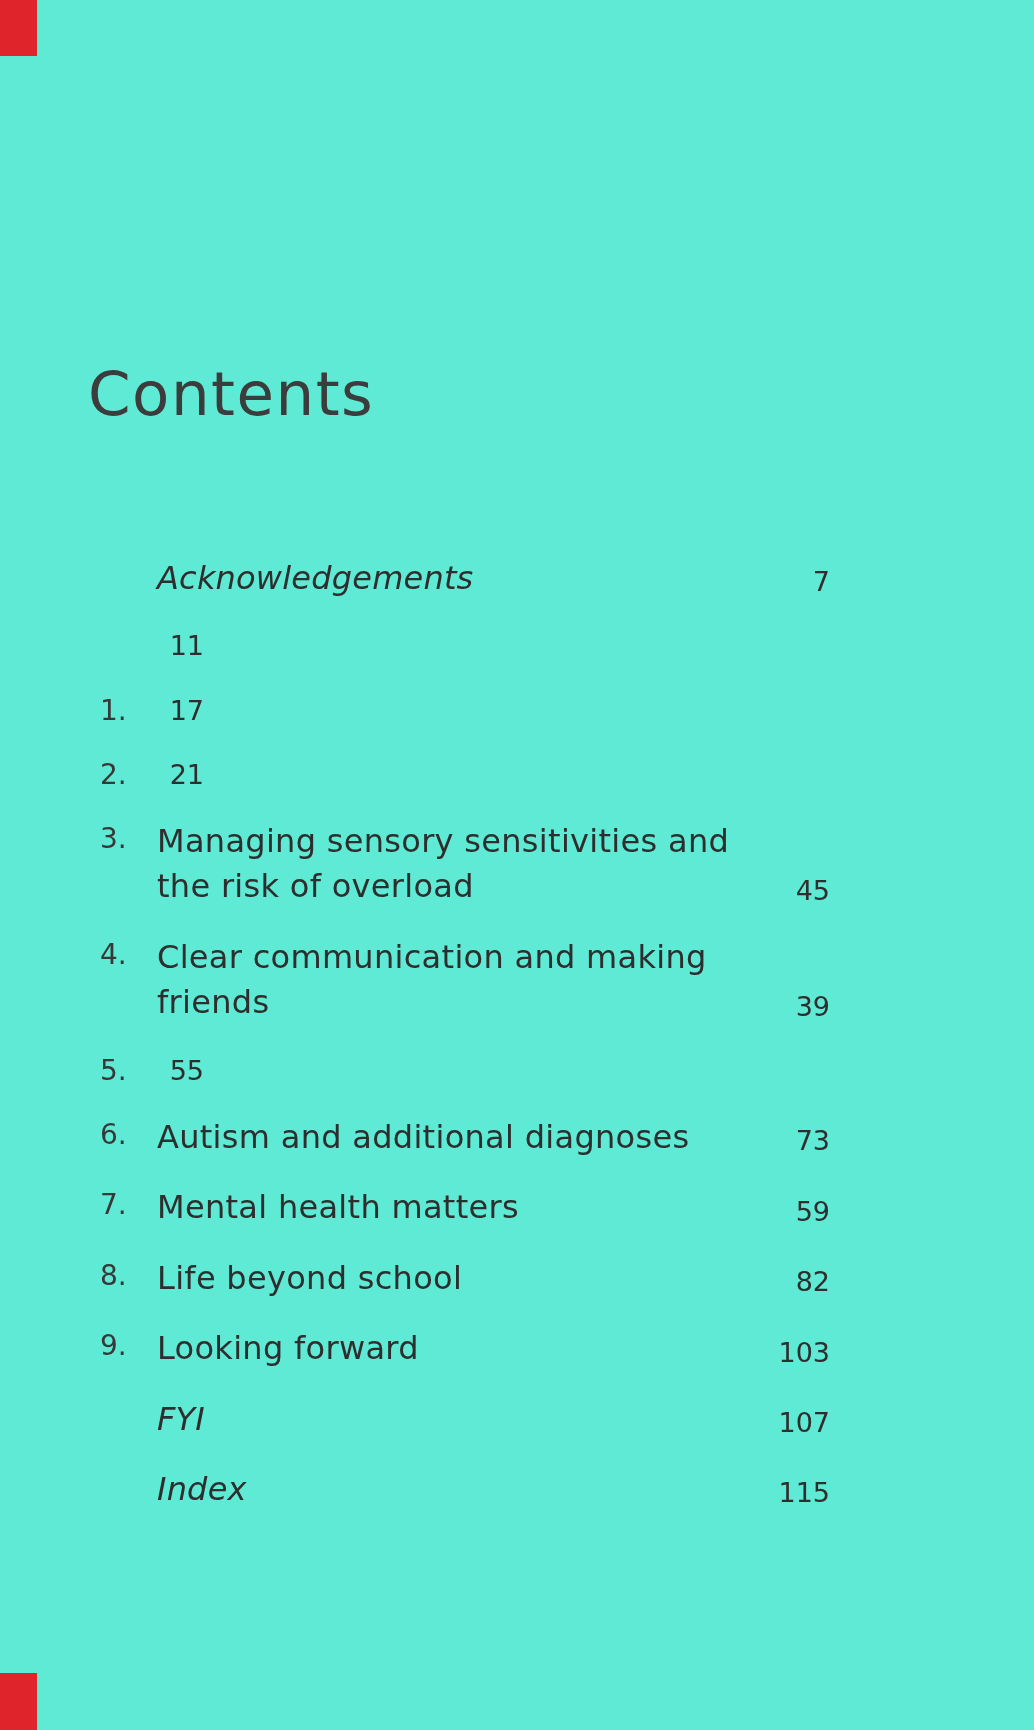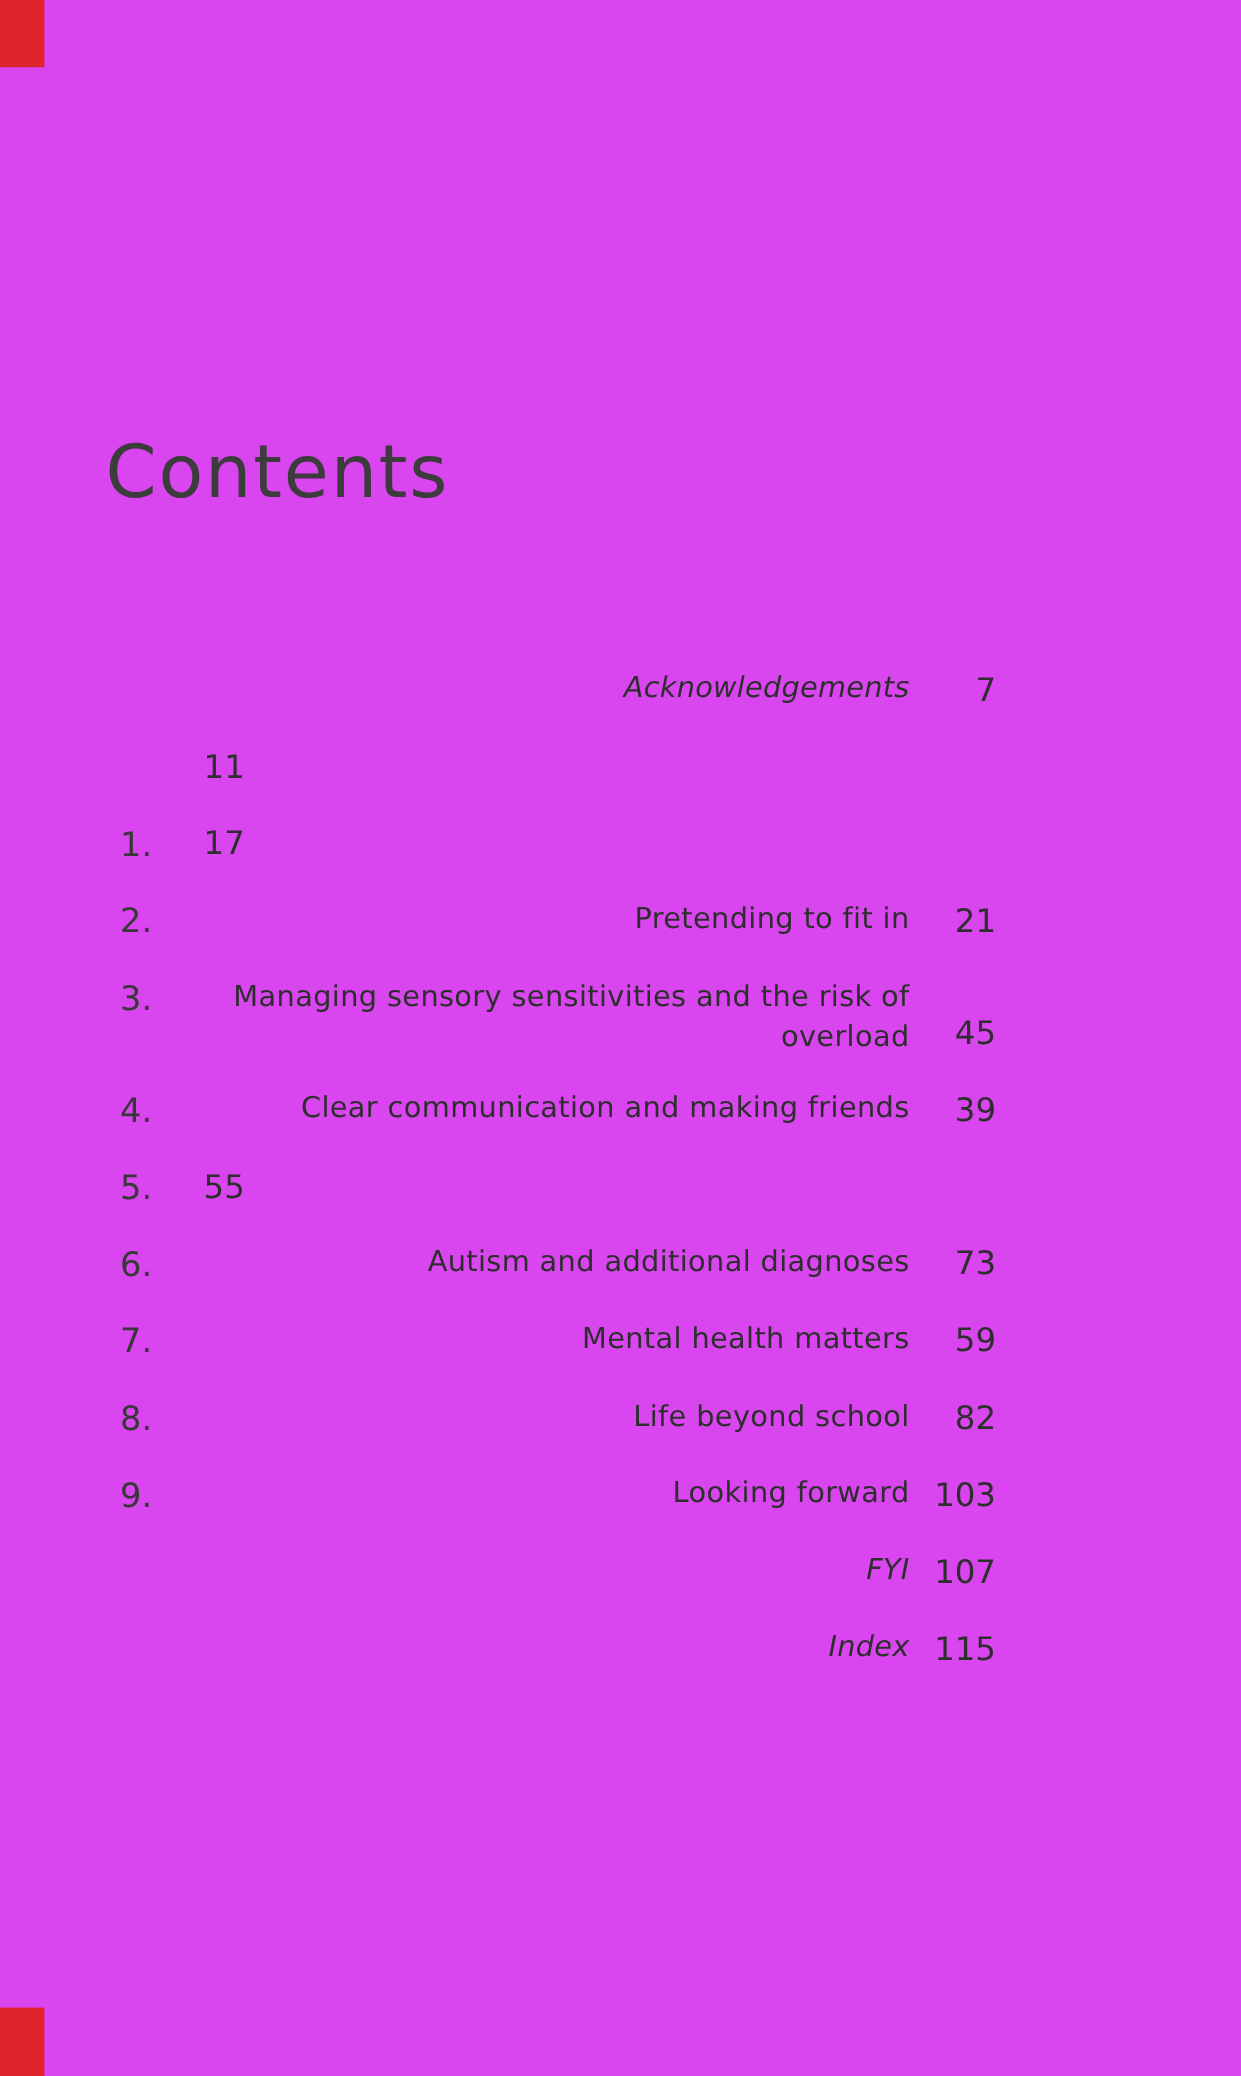--- a/index.html
+++ b/index.html
@@ -10,21 +10,21 @@
     background: #ffffff;
     font-family: "DejaVu Sans", "Liberation Sans", sans-serif;
     color: #303030;
     overflow: hidden;
   }
 
   .page {
     position: relative;
     width: 1034px;
     height: 1730px;
-    background: #d946ef;
+    background: #5eead4;
   }
 
   .red-mark {
     position: absolute;
     left: 0;
     width: 37px;
     background: #e0242b;
   }
   .red-mark.top { top: 0; height: 56px; }
   .red-mark.bottom { bottom: 0; height: 57px; }
@@ -57,26 +57,25 @@
     width: 46px;
     font-size: 28px;
     line-height: 1.4;
     color: #383838;
   }
 
   .entry-title {
     flex: 1;
     padding-left: 11px;
     padding-right: 14px;
-    font-size: 24px;
+    font-size: 32px;
     font-weight: 500;
     line-height: 1.42;
     letter-spacing: 0.3px;
     color: #2e2e2e;
-    text-align: right;
   }
 
   .toc-row.italic .entry-title {
     font-style: italic;
     font-weight: 400;
     letter-spacing: 0.2px;
   }
 
   .pg {
     flex: none;
@@ -107,21 +106,20 @@
       <div class="toc-row italic">
         <span class="num"></span>
         <span class="pg">11</span>
       </div>
       <div class="toc-row">
         <span class="num">1.</span>
         <span class="pg">17</span>
       </div>
       <div class="toc-row">
         <span class="num">2.</span>
-        <span class="entry-title">Pretending to fit in</span>
         <span class="pg">21</span>
       </div>
       <div class="toc-row">
         <span class="num">3.</span>
         <span class="entry-title">Managing sensory sensitivities and the risk of overload</span>
         <span class="pg">45</span>
       </div>
       <div class="toc-row">
         <span class="num">4.</span>
         <span class="entry-title">Clear communication and making friends</span>

